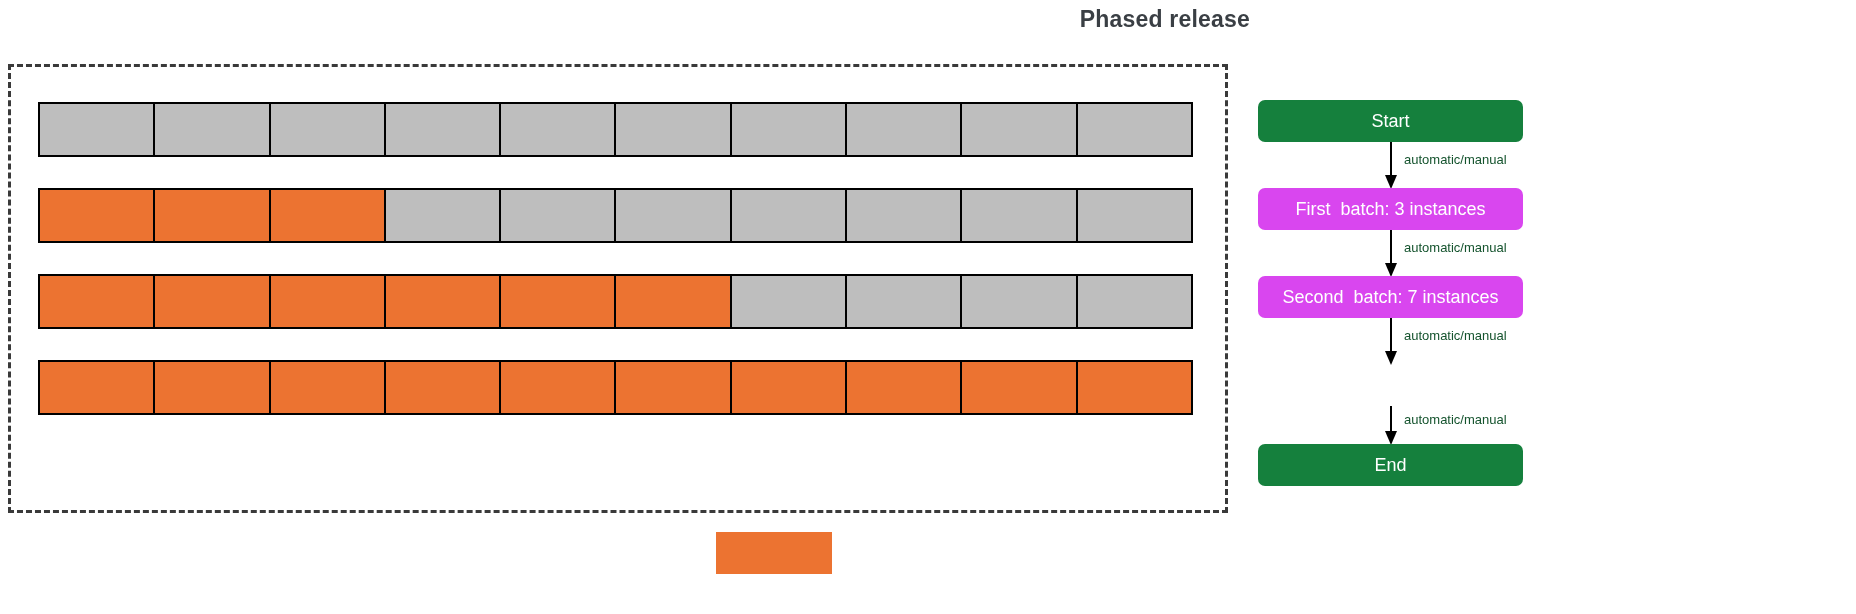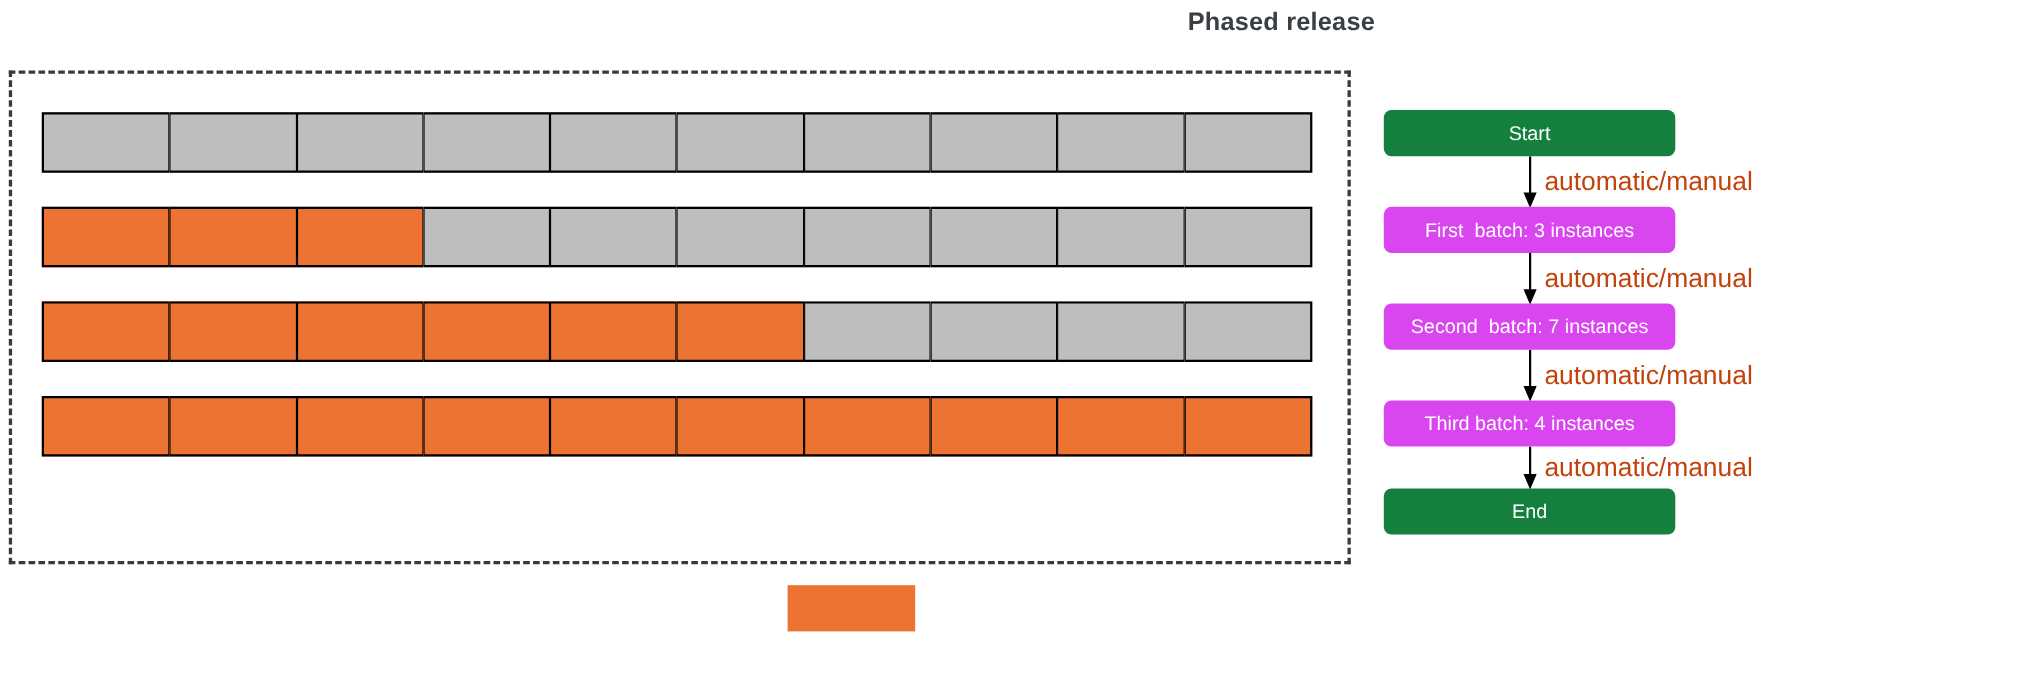--- a/index.html
+++ b/index.html
@@ -135,22 +135,22 @@
   }
   .flow-arrow.a0 { top: 42px; }
   .flow-arrow.a1 { top: 130px; }
   .flow-arrow.a2 { top: 218px; }
   .flow-arrow.a3 { top: 306px; }
   .flow-arrow.a3 { height: 40px; }
 
   .edge-label {
     position: absolute;
     left: 146px;
-    font-size: 24px;
-    color: #c2410c;
+    font-size: 13px;
+    color: #14532d;
     white-space: nowrap;
   }
   .edge-label.l0 { top: 52px; }
   .edge-label.l1 { top: 140px; }
   .edge-label.l2 { top: 228px; }
   .edge-label.l3 { top: 312px; }
 </style>
 </head>
 <body>
 
@@ -244,21 +244,20 @@
   <div class="flow-node batch n2">Second  batch: 7 instances</div>
 
   <div class="flow-arrow a2">
     <svg width="16" height="48" viewBox="0 0 16 48">
       <line x1="8" y1="0" x2="8" y2="38" stroke="#000000" stroke-width="2"></line>
       <polygon points="8,47 2,33 14,33" fill="#000000"></polygon>
     </svg>
   </div>
   <div class="edge-label l2">automatic/manual</div>
 
-  <div class="flow-node batch n3">Third batch: 4 instances</div>
 
   <div class="flow-arrow a3">
     <svg width="16" height="40" viewBox="0 0 16 40">
       <line x1="8" y1="0" x2="8" y2="30" stroke="#000000" stroke-width="2"></line>
       <polygon points="8,39 2,25 14,25" fill="#000000"></polygon>
     </svg>
   </div>
   <div class="edge-label l3">automatic/manual</div>
 
   <div class="flow-node terminal n4">End</div>

